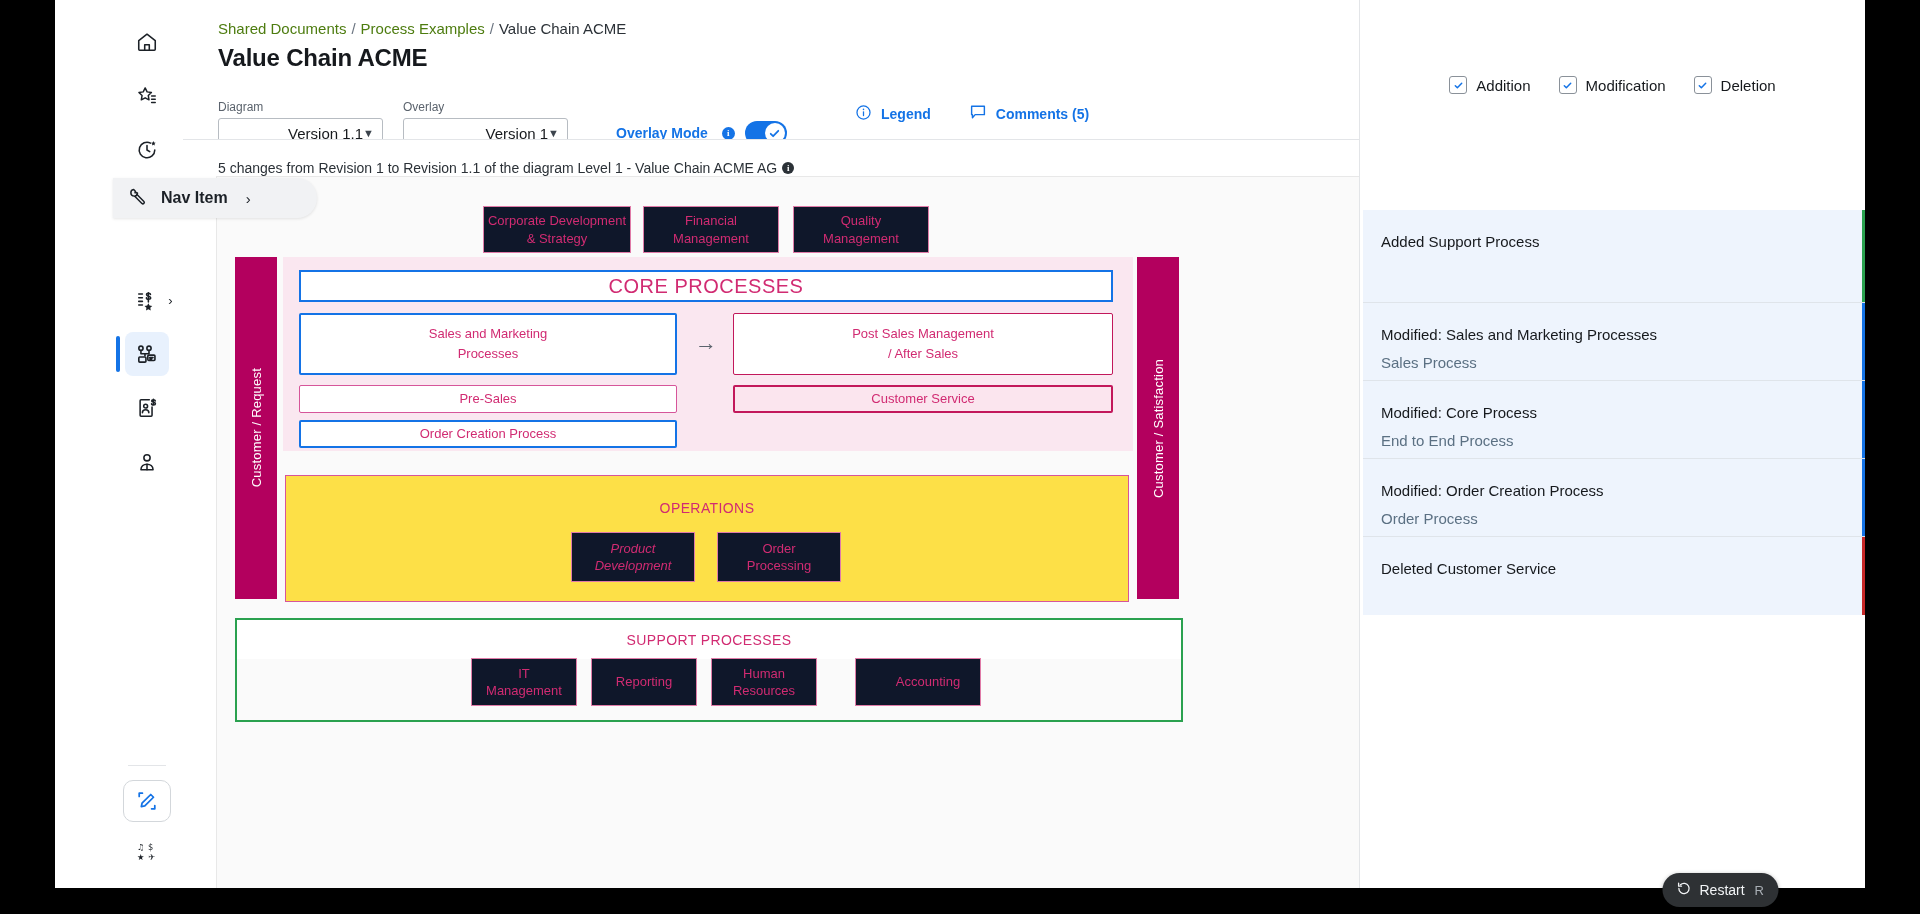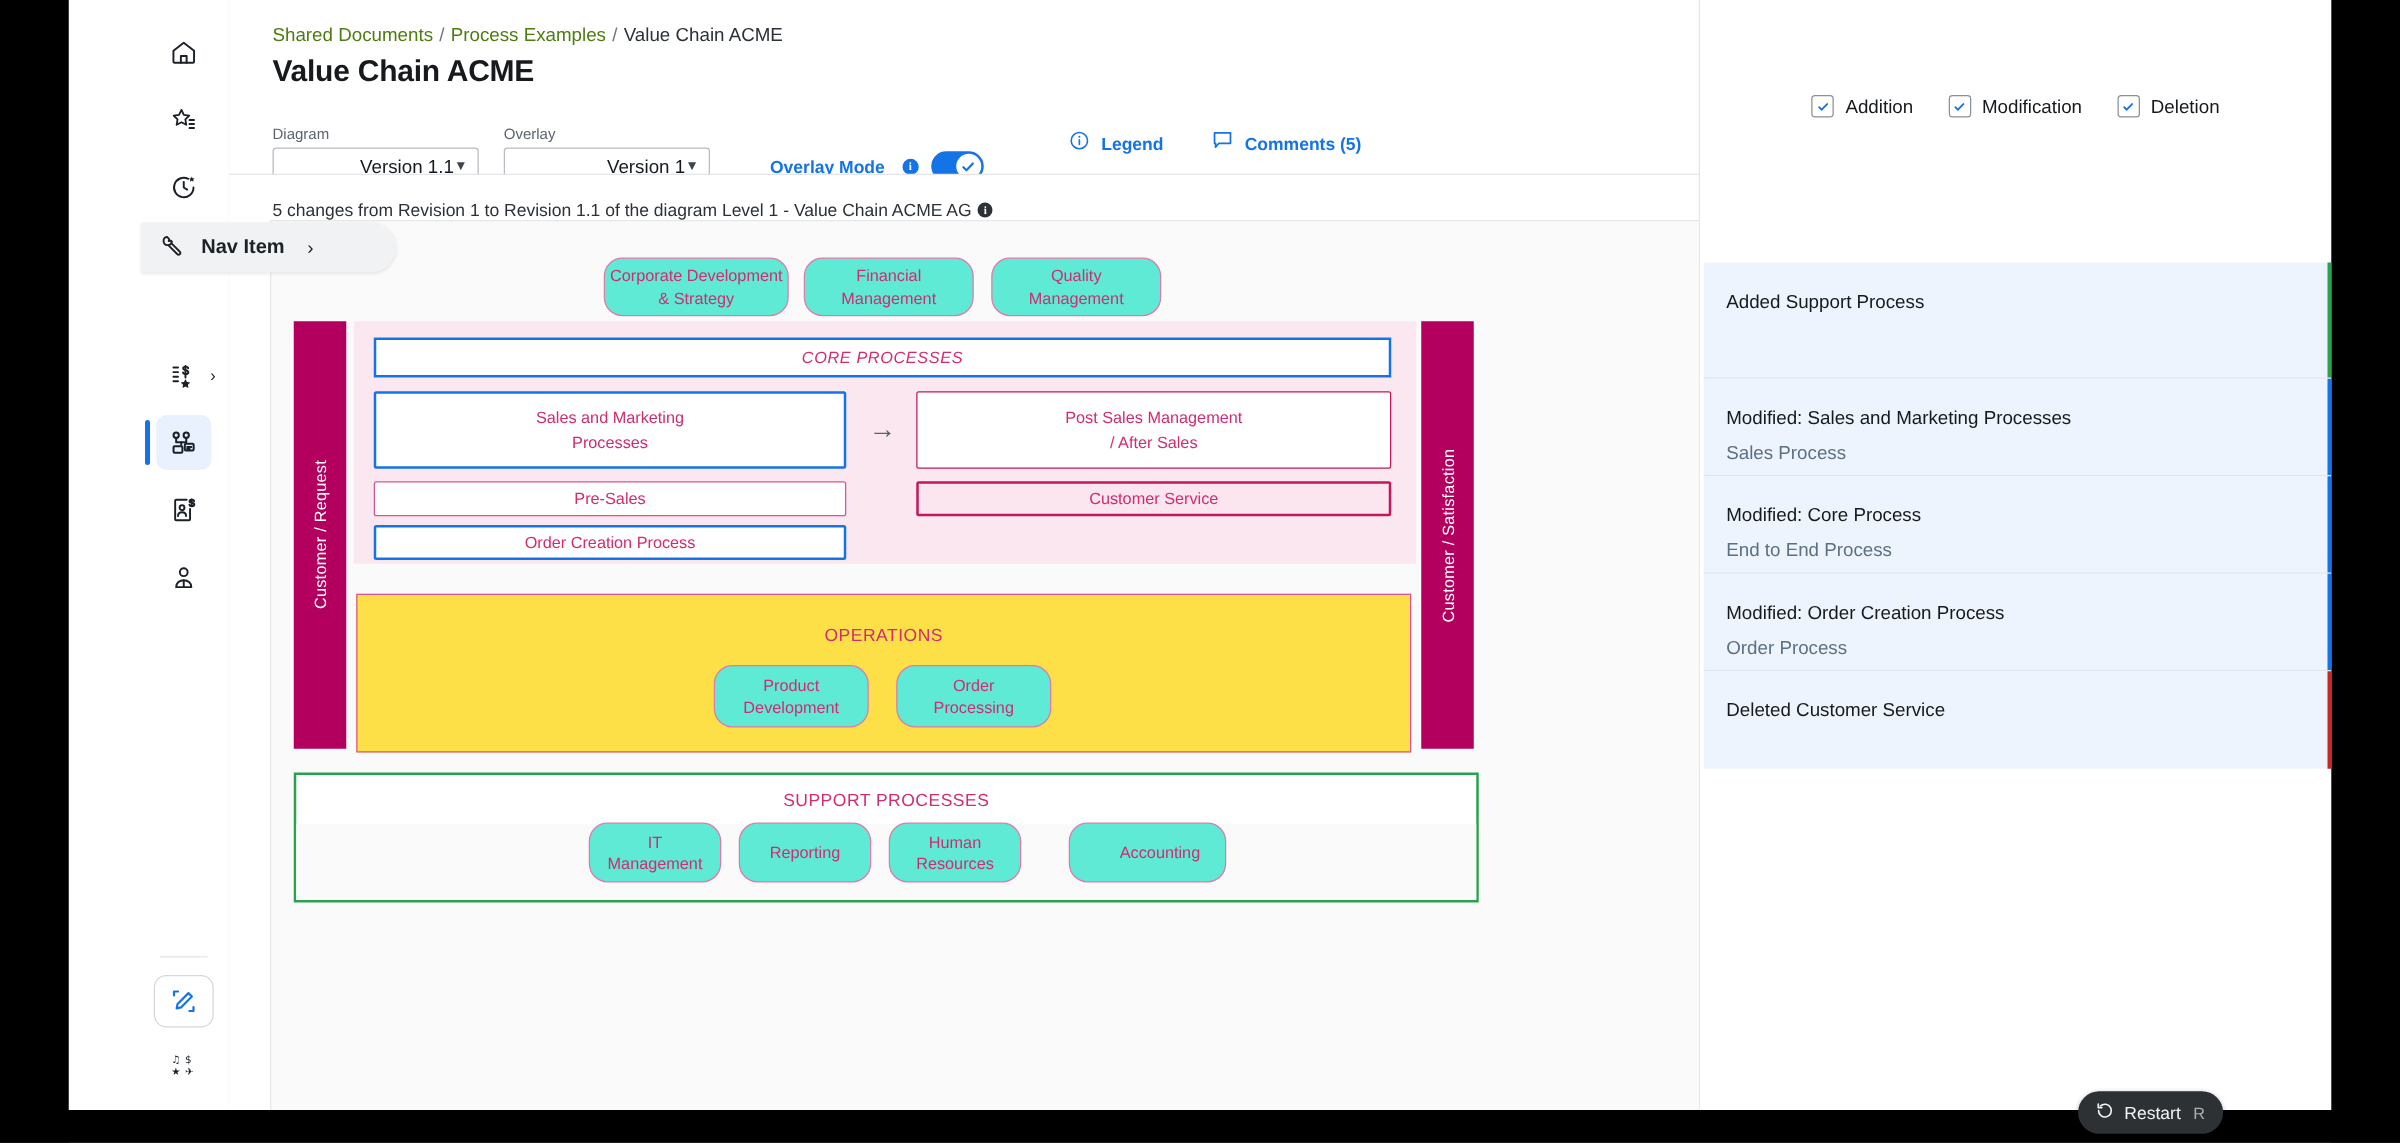--- a/index.html
+++ b/index.html
@@ -119,21 +119,21 @@
     position:absolute;left:33px;top:176px;width:1143px;height:712px;
     background:#fafafa;border:1px solid #e8e8e8;border-right:none;overflow:hidden;
   }
 
   .vc-box{
     position:absolute;box-sizing:border-box;
     display:flex;align-items:center;justify-content:center;text-align:center;
     color:#d12b72;font-size:13px;line-height:1.32;
   }
   .vc-chip{
-    background:#5eead4;border:1.5px solid #e07ba8;border-radius:15px;
+    background:#0f172a;border:1.5px solid #e07ba8;border-radius:0;
   }
   .band-label{
     position:absolute;color:#d12b72;font-size:14px;letter-spacing:.4px;
   }
 
   
   .sidebar-bar{
     position:absolute;background:#b3005e;display:flex;align-items:center;justify-content:center;
   }
   .sidebar-bar span{
@@ -391,21 +391,21 @@
           <span>Customer / Request</span>
         </div>
 
         <div class="sidebar-bar" style="left:920px;top:80px;width:42px;height:342px;">
           <span>Customer / Satisfaction</span>
         </div>
 
         <div class="core-wrap" style="left:66px;top:80px;width:850px;height:194px;"></div>
 
         <div class="vc-box hl-blue" style="left:82px;top:93px;width:814px;height:32px;background:#fff;">
-          <span style="font-size:13px;letter-spacing:.5px;font-style:italic;">CORE PROCESSES</span>
+          <span style="font-size:20px;letter-spacing:.5px;">CORE PROCESSES</span>
         </div>
 
         <div class="vc-box hl-blue" style="left:82px;top:136px;width:378px;height:62px;background:#fff;border-radius:2px;">
           <span style="white-space:pre-line;line-height:1.55;">Sales and Marketing
 Processes</span>
         </div>
 
         <div class="arrow-glyph" style="left:478px;top:155px;">→</div>
 
         <div class="vc-box" style="left:516px;top:136px;width:380px;height:62px;background:#fff;border:1.8px solid #c2185b;border-radius:2px;">
@@ -421,21 +421,21 @@
           <span>Customer Service</span>
         </div>
 
         <div class="vc-box hl-blue" style="left:82px;top:243px;width:378px;height:28px;background:#fff;border-radius:2px;">
           <span>Order Creation Process</span>
         </div>
 
         <div class="ops-wrap" style="left:68px;top:298px;width:842px;height:125px;">
           <div class="band-label" style="left:0;right:0;top:24px;text-align:center;">OPERATIONS</div>
         </div>
-        <div class="vc-box vc-chip" style="left:354px;top:355px;width:124px;height:50px;">
+        <div class="vc-box vc-chip" style="left:354px;top:355px;width:124px;height:50px;font-style:italic;">
           <span style="white-space:pre-line;">Product
 Development</span>
         </div>
         <div class="vc-box vc-chip" style="left:500px;top:355px;width:124px;height:50px;">
           <span style="white-space:pre-line;">Order
 Processing</span>
         </div>
 
         <div class="support-wrap" style="left:18px;top:441px;width:944px;height:100px;">
           <div class="band-label" style="left:0;right:0;top:12px;text-align:center;">SUPPORT PROCESSES</div>

